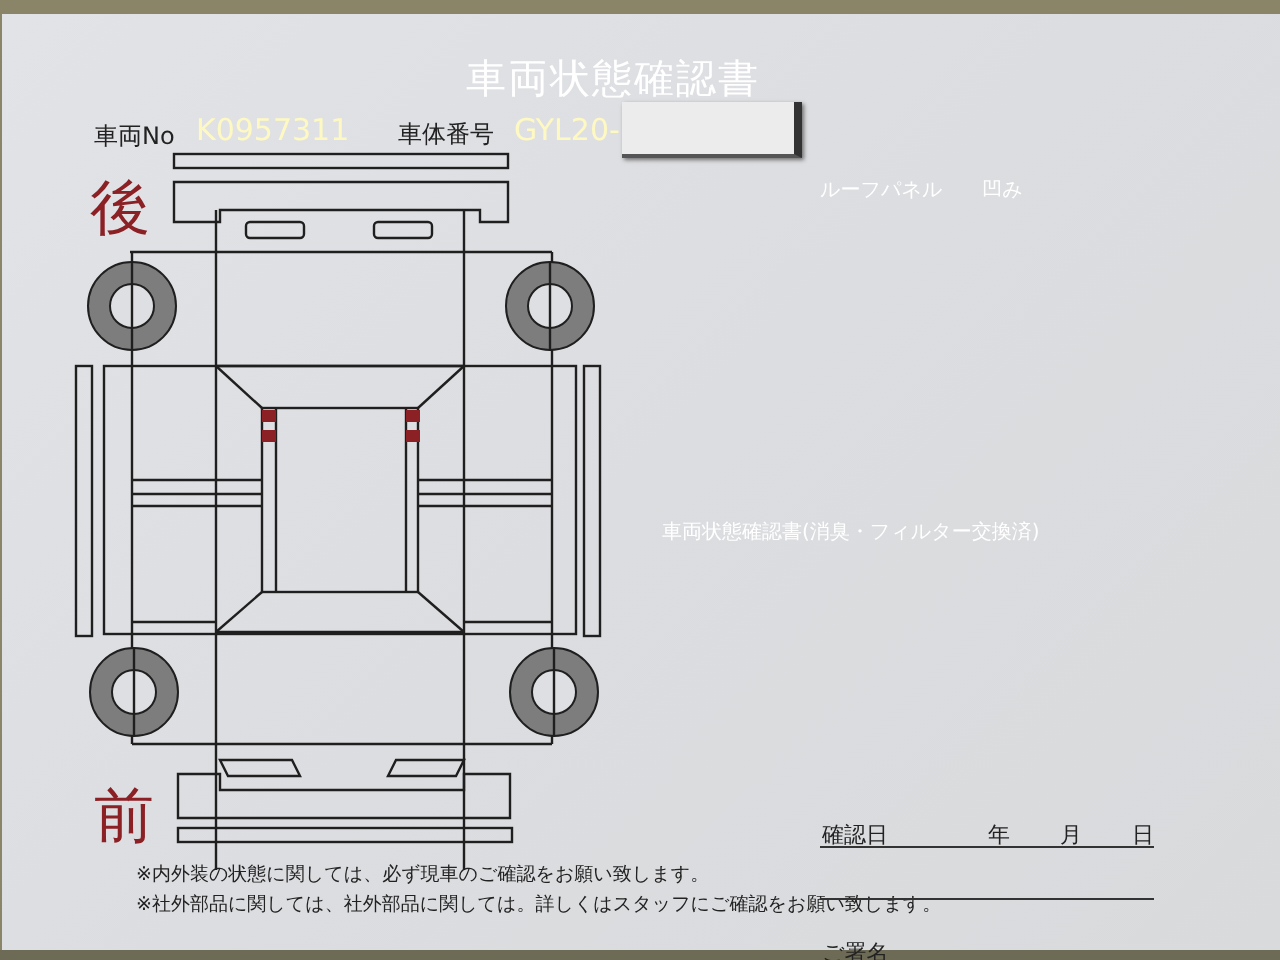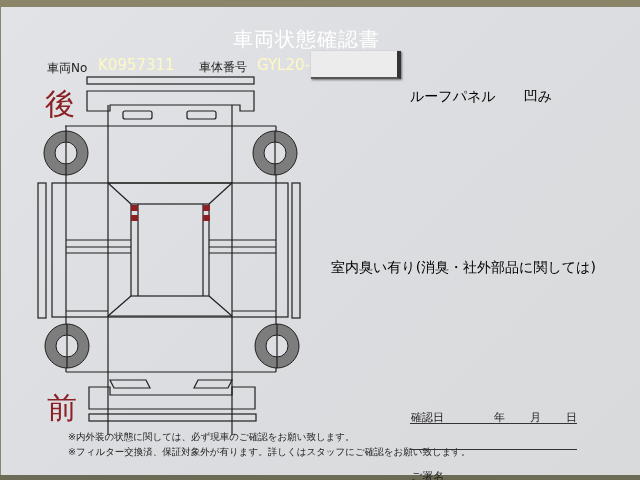--- a/index.html
+++ b/index.html
@@ -24,21 +24,21 @@
     .lbl-sm { position: absolute; font-size: 12px; color: #222; }
     .val { position: absolute; font-size: 15px; color: #fef9c3; }
     .redact {
       position: absolute; left: 311px; top: 51px; width: 86px; height: 26px;
       background: #ececec; border-right: 4px solid #333; border-bottom: 2px solid #555;
       box-shadow: 1px 1px 2px rgba(0,0,0,0.5);
     }
     .red-kanji {
       position: absolute; font-size: 30px; color: #8b2025; font-family: "DejaVu Serif", serif;
     }
-    .note { position: absolute; font-size: 14px; color: #000000; }
+    .note { position: absolute; font-size: 10px; color: #ffffff; }
     .footnote { position: absolute; font-size: 9.5px; color: #222; left: 40px; margin-left: 28px; }
     .sig-line { position: absolute; left: 410px; width: 167px; border-bottom: 1.5px solid #333; }
     .sig-text { position: absolute; font-size: 11px; color: #222; font-family: Liberation Mono, monospace; }
     svg.diagram { position: absolute; left: 0; top: 0; }
   </style>
 </head>
 <body>
 
 <div class="paper"></div>
 <div class="bottom-edge"></div>
@@ -120,24 +120,24 @@
 
   <g fill="#8b2025">
     <rect x="131" y="205" width="7" height="6"></rect>
     <rect x="131" y="215" width="7" height="6"></rect>
     <rect x="203" y="205" width="7" height="6"></rect>
     <rect x="203" y="215" width="7" height="6"></rect>
   </g>
 </svg>
 
 <div class="note" style="left:410px; top:88px;">ルーフパネル　　凹み</div>
-<div class="note" style="left:331px; top:259px;">室内臭い有り(消臭・社外部品に関しては)</div>
+<div class="note" style="left:331px; top:259px;">車両状態確認書(消臭・フィルター交換済)</div>
 
 <div class="footnote" style="top:431px;">※内外装の状態に関しては、必ず現車のご確認をお願い致します。</div>
-<div class="footnote" style="top:446px;">※フィルター交換済、保証対象外が有ります。詳しくはスタッフにご確認をお願い致します。</div>
+<div class="footnote" style="top:446px;">※社外部品に関しては、社外部品に関しては。詳しくはスタッフにご確認をお願い致します。</div>
 
 <div class="sig-text" style="left:411px; top:410px;">確認日</div>
 <div class="sig-text" style="left:494px; top:410px;">年</div>
 <div class="sig-text" style="left:530px; top:410px;">月</div>
 <div class="sig-text" style="left:566px; top:410px;">日</div>
 <div class="sig-line" style="top:423px;"></div>
 <div class="sig-text" style="left:411px; top:433px;margin-top:36px;">ご署名</div>
 <div class="sig-line" style="top:449px;"></div>
 
 </body></html>

